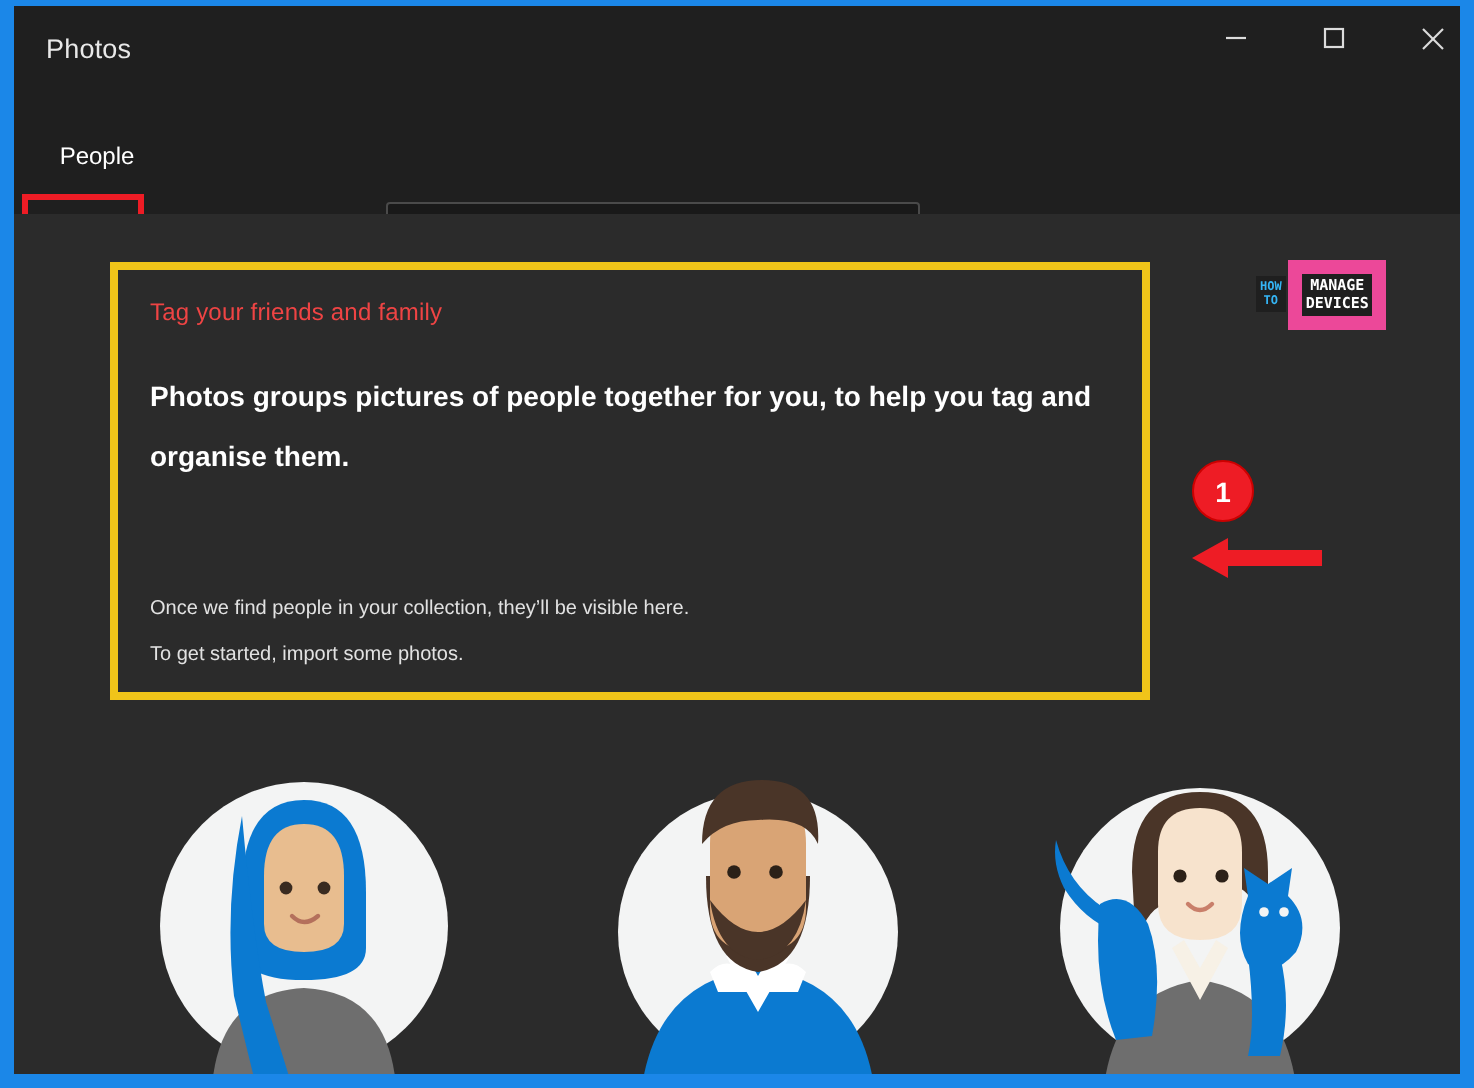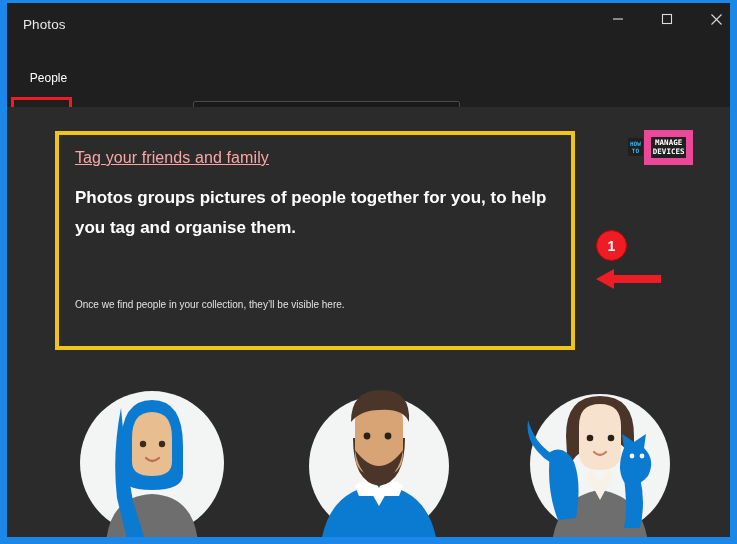--- a/index.html
+++ b/index.html
@@ -153,28 +153,27 @@
 
   
   #info-card {
     position: absolute; left: 48px; top: 24px;
     width: 520px; height: 219px;
     border: 4px solid #f0c419;
     background: #2b2b2b;
   }
   #card-heading {
     position: absolute; left: 16px; top: 14px;
-    font-size: 16px; color: #fca5a5;
+    font-size: 12px; color: #ef4444;
     letter-spacing: .1px;
-    text-decoration: underline;
   }
   #card-subheading {
     position: absolute; left: 16px; top: 48px;
     width: 484px;
-    font-size: 17px; font-weight: bold; color: #ffffff;
+    font-size: 14px; font-weight: bold; color: #ffffff;
     line-height: 30px;
   }
   #card-body {
     position: absolute; left: 16px; top: 150px;
     width: 484px;
     font-size: 10px; color: #e2e2e2;
     line-height: 23px;
     margin-top: 8px;
   }
 
@@ -307,20 +306,21 @@
           <div>MANAGE</div>
           <div>DEVICES</div>
         </div>
       </div>
 
       <div id="info-card">
         <div id="card-heading">Tag your friends and family</div>
         <div id="card-subheading">Photos groups pictures of people together for you, to help you tag and organise them.</div>
         <div id="card-body">
           <div>Once we find people in your collection, they’ll be visible here.</div>
+          <div>To get started, import some photos.</div>
         </div>
       </div>
 
       <div id="badge-1">1</div>
       <svg id="arrow-1" viewBox="0 0 65 24" aria-hidden="true">
         <polygon points="0,12 18,2 18,22" fill="#ee1c25"></polygon>
         <rect x="16" y="8" width="49" height="8" fill="#ee1c25"></rect>
       </svg>
 
       <div id="people-row">

